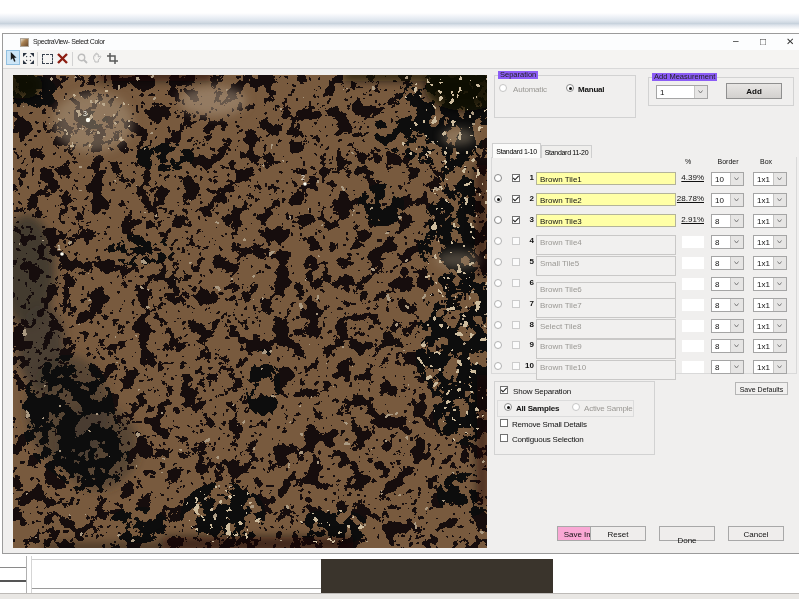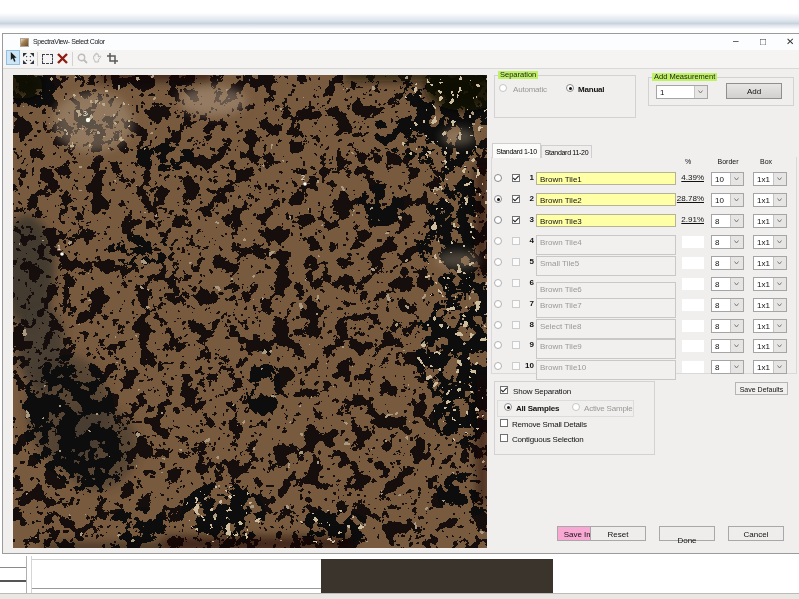--- a/index.html
+++ b/index.html
@@ -12,21 +12,21 @@
 #title { left:3px; top:34px; width:796px; height:16px; background:#fcfdfe; }
 #titletext { left:33px; top:38px; font-size:7px; letter-spacing:-0.4px; color:#1a1a1a; }
 #ticon { left:20px; top:38px; width:9px; height:9px; border:1px solid #b0a79b; background:linear-gradient(135deg,#e8e0d0 0%,#a98253 40%,#6b4a2e 100%); }
 .capbtn { color:#333; font-size:10px; }
 #toolbar { left:3px; top:50px; width:796px; height:19px; background:#f5f4f2; border-bottom:1px solid #d9d9d9; }
 .sep { width:1px; height:14px; background:#d2d2d2; top:52px; }
 
 #imgarea { left:13px; top:75px; width:474px; height:473px; }
 
 .gbox { border:1px solid #d2d2d2; }
-.glabel { position:absolute; background:#bef264; padding:0 2px; font-size:7.5px; color:#222; line-height:8px; }
+.glabel { position:absolute; background:#8b5cf6; padding:0 2px; font-size:7.5px; color:#222; line-height:8px; }
 .lbl { position:absolute; font-size:8px; letter-spacing:-0.2px; color:#111; }
 .lbl8 { position:absolute; font-size:7px; color:#111; }
 .radio { position:absolute; width:8px; height:8px; border-radius:50%; border:1px solid #8a8a8a; background:#fff; }
 .radio.rsel::after { content:""; position:absolute; left:2px; top:2px; width:3px; height:3px; border-radius:50%; background:#111; }
 .radio.rdis { border-color:#c5c5c5; }
 .radio.rlight { border-color:#b0b0b0; }
 .cb { position:absolute; width:8px; height:8px; border:1px solid #707070; background:#fff; }
 .cb svg { position:absolute; left:-1px; top:-1px; }
 .cbd { position:absolute; width:8px; height:8px; border:1px solid #cccccc; background:#fbfbfb; }
 .num { position:absolute; width:16px; text-align:right; font-size:8px; font-weight:bold; color:#111; }
@@ -281,21 +281,21 @@
 <div class="abs gbox" style="left:648px;top:77px;width:146px;height:29px;"></div>
 <div class="glabel" style="left:652px;top:73px;">Add Measurement</div>
 <div class="combo" style="left:656px;top:85px;width:52px;">
       <span class="ct">1</span>
       <span class="cbtn">
         <svg width="5" height="4" viewBox="0 0 5 4">
           <path d="M0.5 0.5 L2.5 3 L4.5 0.5" stroke="#6e6e6e" stroke-width="0.9" fill="none"></path>
         </svg>
       </span>
     </div>
-<div class="btn" style="left:726px;top:83px;width:56px;height:16px;padding-top:3px;background:linear-gradient(180deg,#e8e6e4,#d2d0ce);">Add</div>
+<div class="btn" style="left:726px;top:83px;width:56px;height:16px;padding-top:3px;background:linear-gradient(180deg,#e8e6e4,#d2d0ce);font-weight:bold;">Add</div>
 
 <div class="abs" id="tabpanel"></div>
 <div class="abs" id="tab1">Standard 1-10</div>
 <div class="abs" id="tab2">Standard 11-20</div>
 
 <div class="lbl8" style="left:680px;top:158px;width:16px;text-align:center;">%</div>
 <div class="lbl8" style="left:713px;top:158px;width:30px;text-align:center;">Border</div>
 <div class="lbl8" style="left:757px;top:158px;width:18px;text-align:center;">Box</div>
 
 <div class="radio" style="left:494px;top:174px"></div>

